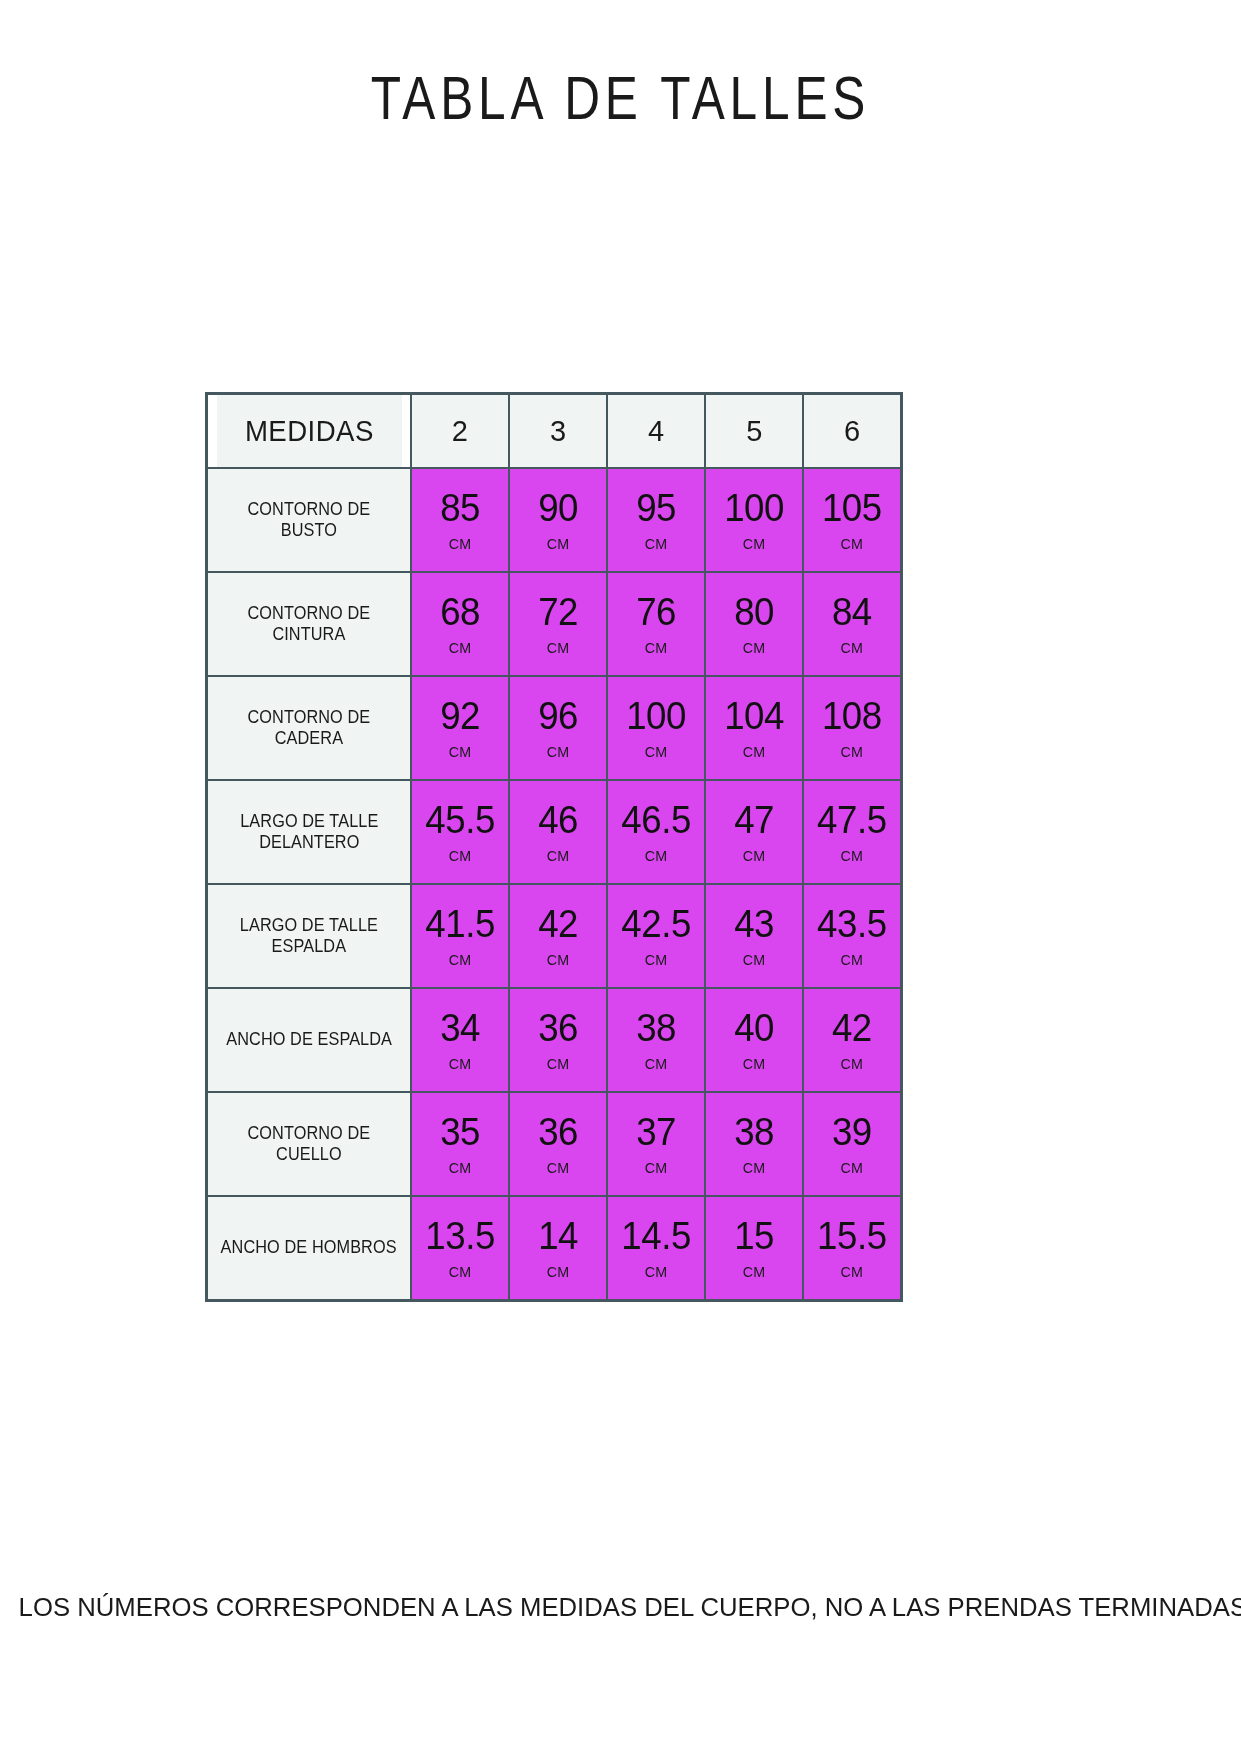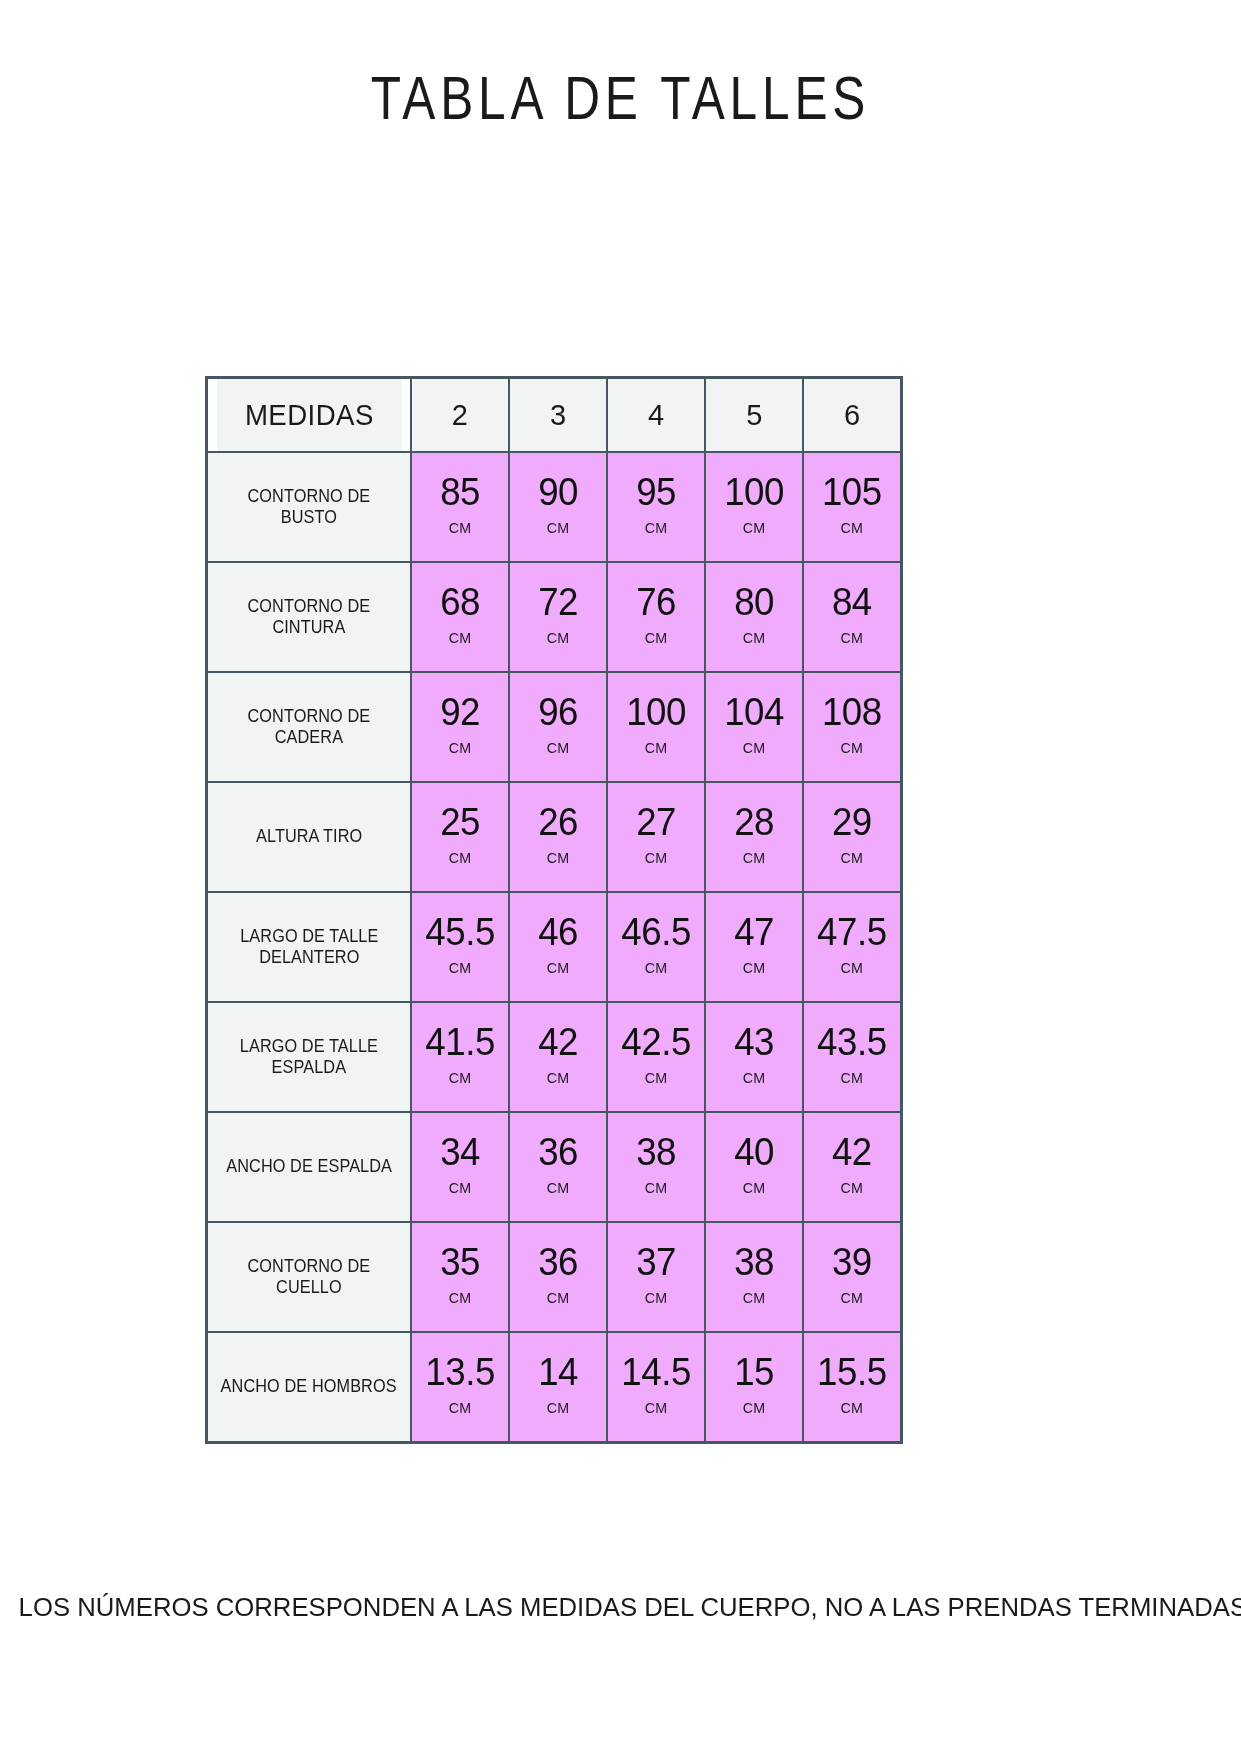--- a/index.html
+++ b/index.html
@@ -30,21 +30,21 @@
     color: #1a1a1a;
     transform: scaleX(0.80);
     transform-origin: center top;
     white-space: nowrap;
   }
 
   
   .table-wrap {
     position: absolute;
     left: 205px;
-    top: 376px;
+    top: 392px;
     width: 698px;
   }
   table.size-table {
     border-collapse: collapse;
     width: 698px;
     table-layout: fixed;
   }
   table.size-table,
   table.size-table td,
   table.size-table th {
@@ -89,24 +89,24 @@
     color: #1a1a1a;
     white-space: pre-line;
   }
   td.meas-label span.lbl {
     display: inline-block;
     transform: scaleX(0.93);
   }
 
   
   td.value-cell {
-    background: #f0abfc;
+    background: #d946ef;
     text-align: center;
     vertical-align: middle;
-    padding: 7px 2px 15px 2px;
+    padding: 7px 2px 9px 2px;
     height: 86px;
   }
   .val-num {
     display: block;
     font-size: 39px;
     font-weight: 400;
     line-height: 1.0;
     letter-spacing: -0.5px;
     color: #111111;
     transform: scaleX(0.94);
@@ -229,43 +229,20 @@
         <td class="value-cell">
             <span class="val-num">104</span>
             <span class="val-unit">CM</span>
           </td>
         <td class="value-cell">
             <span class="val-num">108</span>
             <span class="val-unit">CM</span>
           </td>
       </tr>
 
-      <tr>
-        <td class="meas-label"><span class="lbl">ALTURA TIRO</span></td>
-        <td class="value-cell">
-            <span class="val-num">25</span>
-            <span class="val-unit">CM</span>
-          </td>
-        <td class="value-cell">
-            <span class="val-num">26</span>
-            <span class="val-unit">CM</span>
-          </td>
-        <td class="value-cell">
-            <span class="val-num">27</span>
-            <span class="val-unit">CM</span>
-          </td>
-        <td class="value-cell">
-            <span class="val-num">28</span>
-            <span class="val-unit">CM</span>
-          </td>
-        <td class="value-cell">
-            <span class="val-num">29</span>
-            <span class="val-unit">CM</span>
-          </td>
-      </tr>
 
       <tr>
         <td class="meas-label"><span class="lbl">LARGO DE TALLE
 DELANTERO</span></td>
         <td class="value-cell">
             <span class="val-num">45.5</span>
             <span class="val-unit">CM</span>
           </td>
         <td class="value-cell">
             <span class="val-num">46</span>

